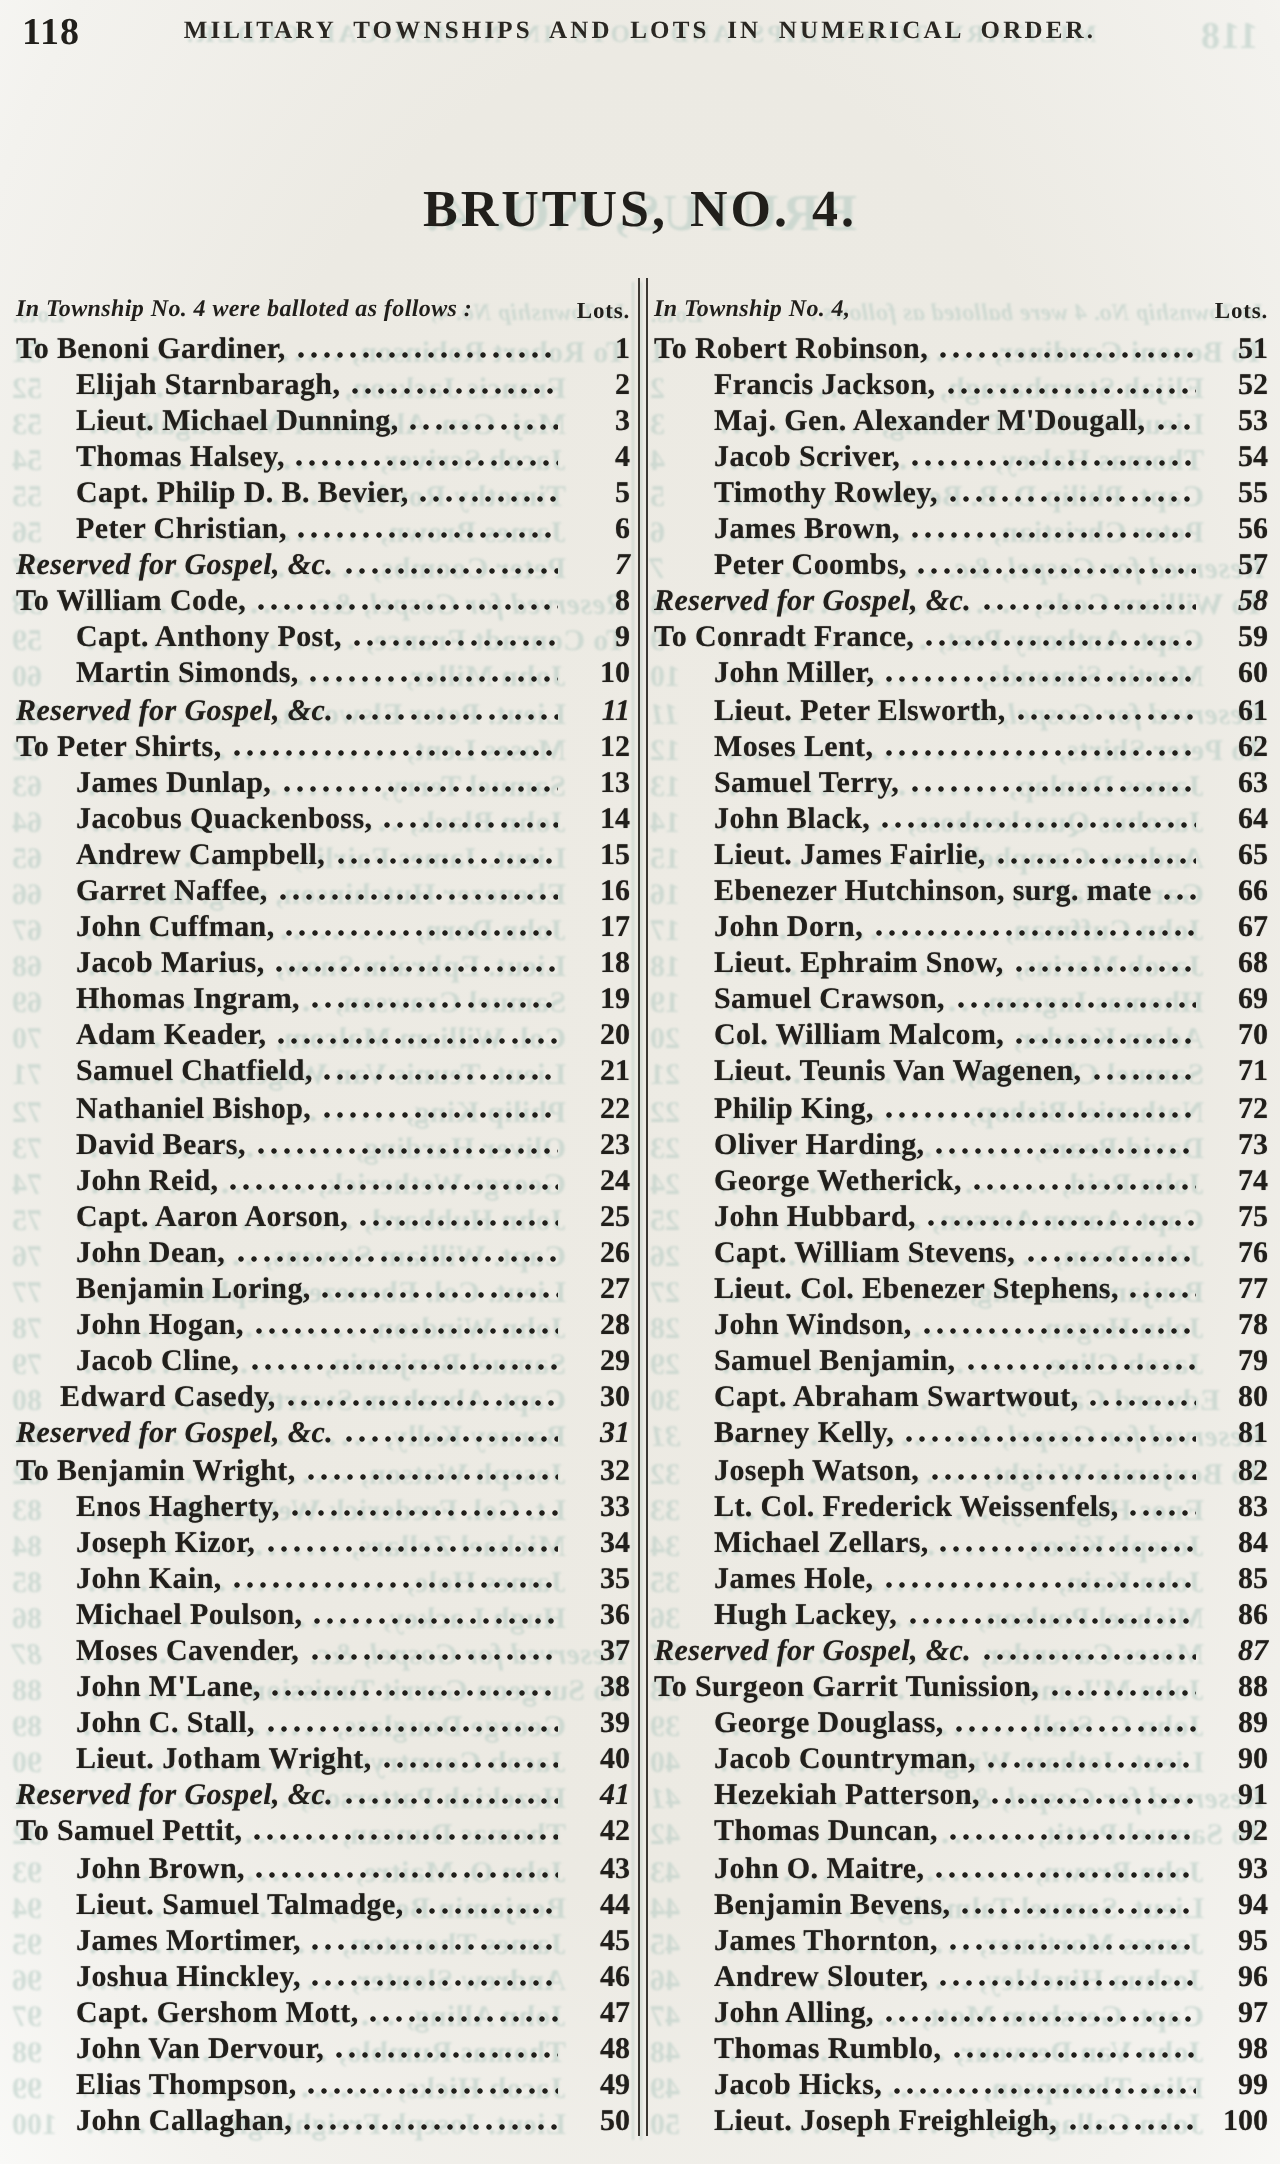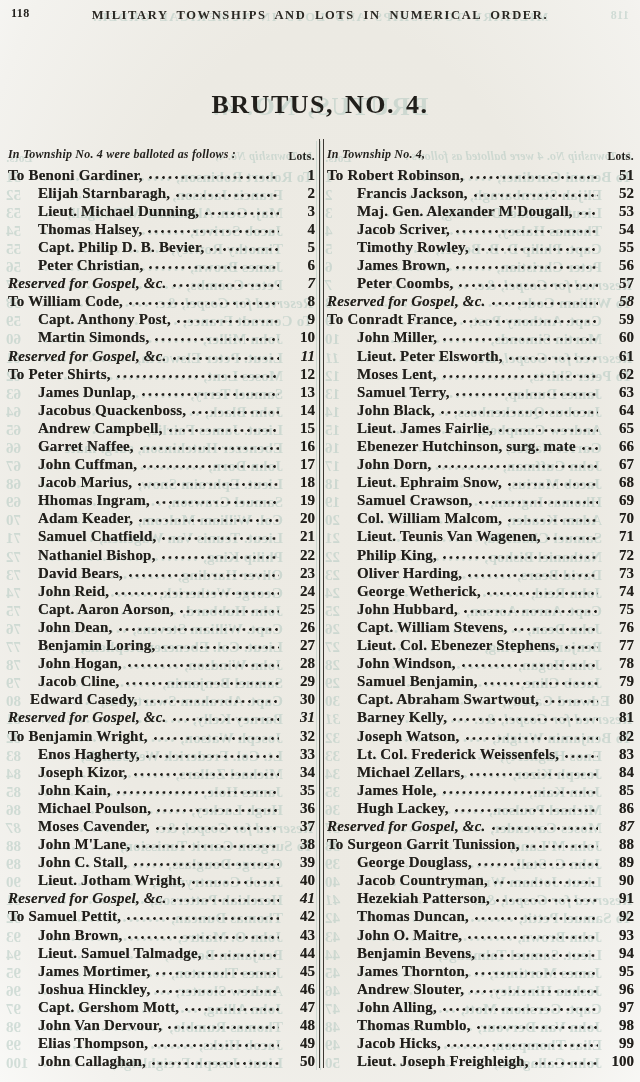--- a/index.html
+++ b/index.html
@@ -19,21 +19,21 @@
     position:absolute;inset:0;z-index:0;
     transform:scaleX(-1) translateY(2px);
     color:#b4cac2;opacity:.55;filter:blur(.45px);
     pointer-events:none;
   }
   .ghost *{color:inherit !important;border-color:#b4cac2 !important;text-shadow:none !important;}
 
   .top-row{position:absolute;top:6px;left:0;width:100%;height:22px;}
   .page-number{
     position:absolute;left:11px;top:0;
-    font-size:12px;font-weight:bold;letter-spacing:.5px;
+    font-size:19px;font-weight:bold;letter-spacing:.5px;
   }
   .running-head{
     position:absolute;left:0;top:2px;width:100%;text-align:center;
     font-size:12.5px;font-weight:bold;letter-spacing:1.6px;word-spacing:4px;
     color:#2a2722;
   }
   .title{
     position:absolute;top:90px;left:0;width:100%;margin:0;text-align:center;
     font-size:26px;font-weight:bold;letter-spacing:1.5px;word-spacing:3px;
   }

